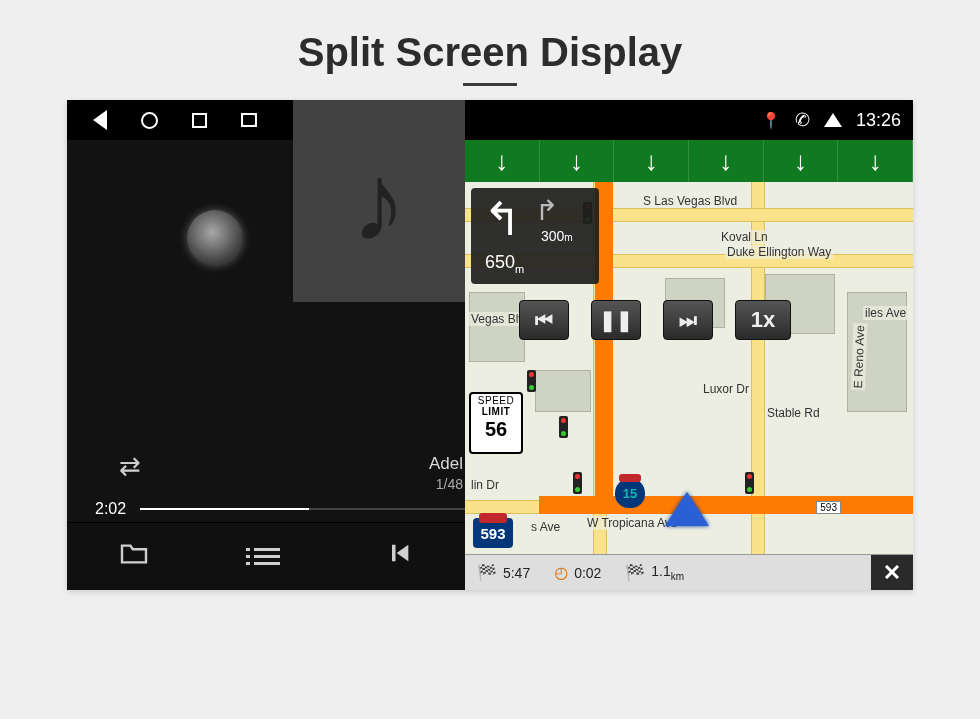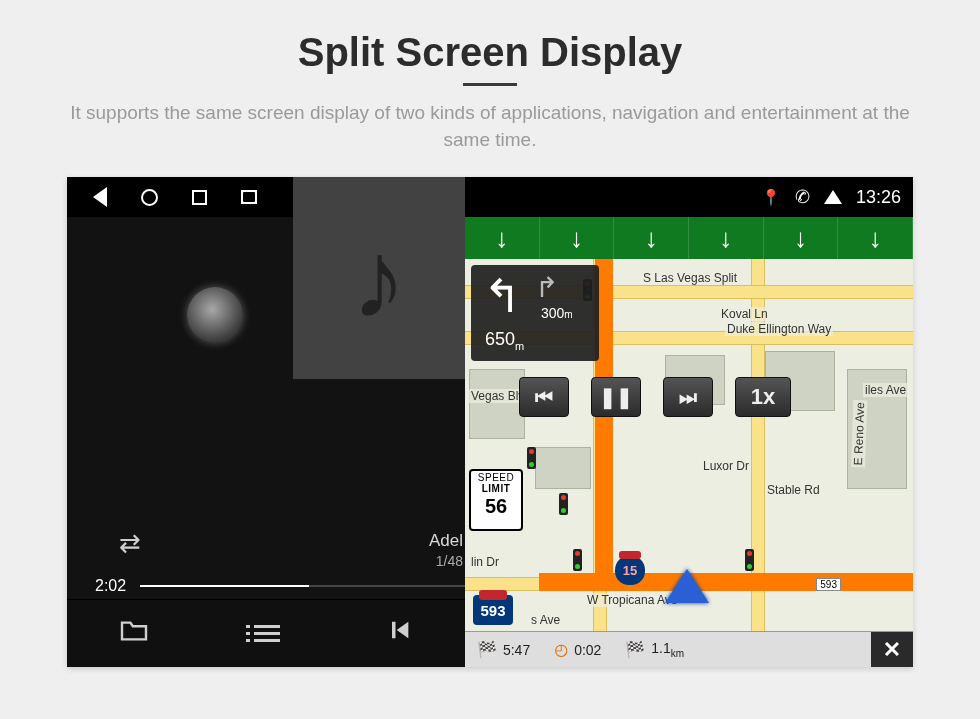--- a/index.html
+++ b/index.html
@@ -191,21 +191,21 @@
   .speed-sign .t1{font-size:10px;font-weight:400;letter-spacing:.5px;}
   .speed-sign .t2{font-size:10px;font-weight:700;letter-spacing:.5px;}
   .speed-sign .val{font-size:20px;font-weight:800;margin-top:2px;}
   .hwy-shield{
     position:absolute;left:8px;bottom:6px;width:40px;height:30px;color:#fff;font-weight:700;font-size:15px;
   }
   .hwy-shield .box{width:100%;height:100%;background:#04367a;border-radius:4px;display:flex;align-items:center;justify-content:center;position:relative;}
   .hwy-shield .box:before{content:"";position:absolute;top:-5px;left:6px;right:6px;height:10px;background:#c1272d;border-radius:3px;}
   .interstate{
     position:absolute;left:150px;bottom:46px;width:30px;height:30px;background:#04367a;border-radius:50% 50% 46% 46%;
-    color:#fca5a5;font-weight:700;font-size:13px;display:flex;align-items:center;justify-content:center;
+    color:#14b8a6;font-weight:700;font-size:13px;display:flex;align-items:center;justify-content:center;
   }
   .interstate:before{content:"";position:absolute;top:-4px;left:4px;right:4px;height:8px;background:#c1272d;border-radius:3px;}
   .exit-tag{position:absolute;right:72px;bottom:40px;font-size:10px;background:#fff;border:1px solid #888;padding:0 3px;}
   .traffic{position:absolute;width:9px;height:22px;background:#222;border-radius:2px;}
   .traffic:before{content:"";position:absolute;top:2px;left:2px;width:5px;height:5px;background:#e33;border-radius:50%;}
   .traffic:after{content:"";position:absolute;bottom:2px;left:2px;width:5px;height:5px;background:#3c3;border-radius:50%;}
   .building{position:absolute;background:#cfd3c4;border:1px solid #aeb3a0;}
   .nav-bottom{
     position:absolute;left:0;right:0;bottom:0;height:36px;background:#dedede;border-top:1px solid #999;
     display:flex;align-items:center;font-size:14px;color:#222;
@@ -217,21 +217,20 @@
     margin-left:auto;width:42px;height:100%;background:#2a2a2a;color:#fff;
     display:flex;align-items:center;justify-content:center;font-size:22px;font-weight:700;
   }
 </style>
 </head>
 <body>
 
 <div class="canvas">
   <div class="title">Split Screen Display</div>
   <div class="title-divider"></div>
-  <div class="subtitle">It supports the same screen display of two kinds of applications, navigation and entertainment at the same time.</div>
 
   <div class="device">
 
     <div class="left">
       <div class="statusbar-l">
         <div class="nav-tri"></div>
         <div class="nav-circle"></div>
         <div class="nav-square"></div>
         <div class="nav-photo"></div>
       </div>
@@ -314,30 +313,30 @@
 
         <div class="road-v" style="left:128px"></div>
         <div class="road-v" style="left:286px"></div>
         <div class="road-h" style="top:26px"></div>
         <div class="road-h" style="top:72px"></div>
         <div class="road-h" style="bottom:40px"></div>
 
         <div class="route route-v"></div>
         <div class="route route-h"></div>
 
-        <span class="road-lbl" style="left:176px;top:12px">S Las Vegas Split</span>
+        <span class="road-lbl" style="left:176px;top:12px">S Las Vegas Blvd</span>
         <span class="road-lbl" style="left:254px;top:48px">Koval Ln</span>
         <span class="road-lbl" style="left:260px;top:63px">Duke Ellington Way</span>
         <span class="road-lbl" style="left:4px;top:130px">Vegas Blvd</span>
         <span class="road-lbl" style="left:236px;top:200px">Luxor Dr</span>
         <span class="road-lbl" style="left:300px;top:224px">Stable Rd</span>
         <span class="road-lbl" style="left:386px;top:208px;transform:rotate(-88deg);transform-origin:left top">E Reno Ave</span>
         <span class="road-lbl" style="left:120px;bottom:24px">W Tropicana Ave</span>
         <span class="road-lbl" style="left:4px;bottom:62px">lin Dr</span>
-        <span class="road-lbl" style="left:64px;bottom:4px">s Ave</span>
+        <span class="road-lbl" style="left:64px;bottom:20px">s Ave</span>
         <span class="road-lbl" style="left:398px;top:124px">iles Ave</span>
 
         <div class="traffic" style="left:118px;top:20px"></div>
         <div class="traffic" style="left:150px;top:118px"></div>
         <div class="traffic" style="left:62px;top:188px"></div>
         <div class="traffic" style="left:108px;bottom:60px"></div>
         <div class="traffic" style="left:280px;bottom:60px"></div>
         <div class="traffic" style="left:94px;top:234px"></div>
 
         <div class="turn-box">

